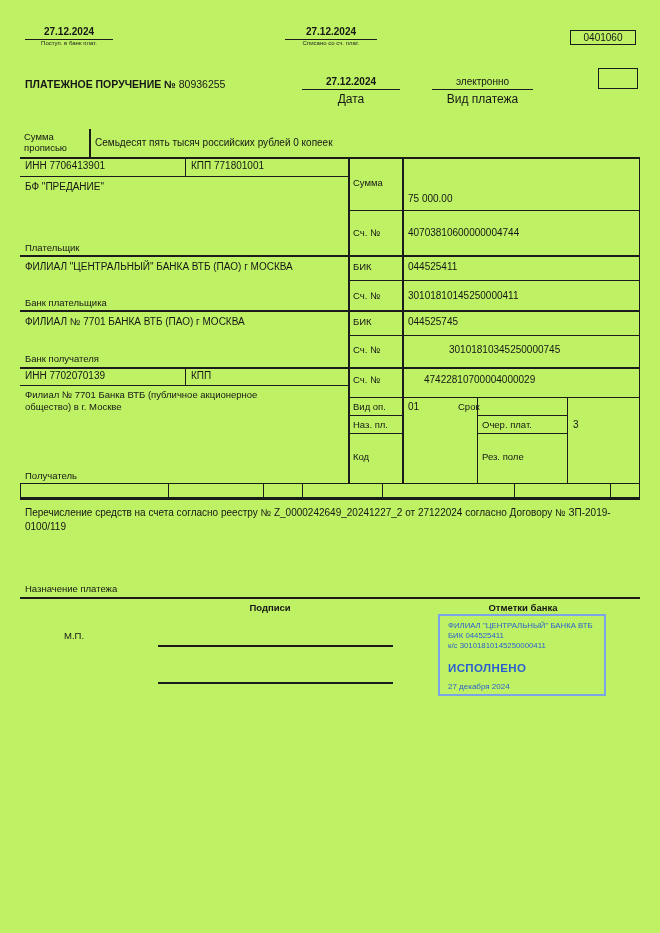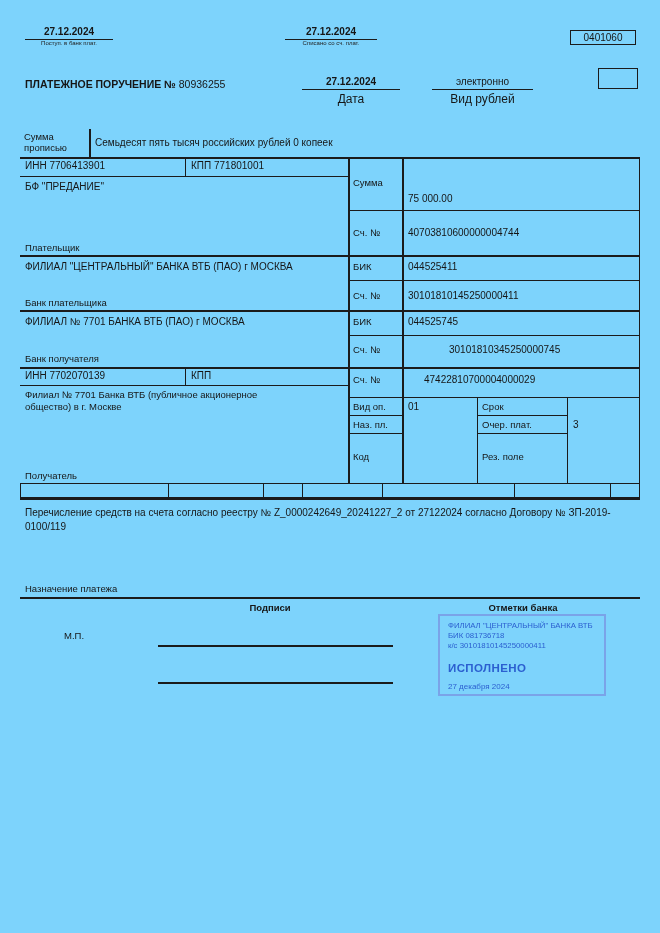--- a/index.html
+++ b/index.html
@@ -1,16 +1,16 @@
 <!DOCTYPE html>
 <html><head>
 <meta charset="utf-8">
 <style>
   html,body{margin:0;padding:0;background:#ffffff;}
-  #page{position:relative;width:660px;height:933px;background:#7dd3fc;
+  #page{position:relative;width:660px;height:933px;background:#bef264;
         font-family:"Liberation Sans","DejaVu Sans",sans-serif;color:#161616;overflow:hidden;}
   .abs{position:absolute;}
   .hl{position:absolute;background:#1b1b1b;height:1px;}
   .vl{position:absolute;background:#1b1b1b;width:1.5px;}
   .t10{font-size:10px;line-height:12px;}
   .t95{font-size:9.5px;line-height:11px;}
   .cap{font-size:6px;line-height:7px;text-align:center;color:#222;}
   .datebox{text-align:center;}
   .datebox .d{font-size:10px;font-weight:700;padding-bottom:2px;border-bottom:1.6px solid #1b1b1b;}
   .ubox{text-align:center;}
@@ -42,21 +42,21 @@
   <div class="abs nw" style="left:25px;top:78px;font-size:10.5px;">
     <span style="font-weight:700;">ПЛАТЕЖНОЕ ПОРУЧЕНИЕ №</span>
     <span>80936255</span>
   </div>
   <div class="abs ubox" style="left:302px;top:76px;width:98px;">
     <div class="v">27.12.2024</div>
     <div class="l">Дата</div>
   </div>
   <div class="abs ubox" style="left:432px;top:76px;width:101px;">
     <div class="v" style="font-weight:400;">электронно</div>
-    <div class="l">Вид рублей</div>
+    <div class="l">Вид платежа</div>
   </div>
   <div class="box" style="left:598px;top:68px;width:40px;height:21px;"></div>
 
   <div class="vl" style="left:89px;top:129px;height:28px;"></div>
   <div class="abs t95" style="left:24px;top:131px;">
     <div>Сумма</div>
     <div>прописью</div>
   </div>
   <div class="abs t10 nw" style="left:95px;top:137px;">Семьдесят пять тысяч российских рублей 0 копеек</div>
   <div class="hl" style="left:20px;top:157px;width:620px;height:2px;"></div>
@@ -111,21 +111,21 @@
   <div class="abs t95 nw" style="left:25px;top:470px;">Получатель</div>
 
   <div class="abs t95 nw" style="left:353px;top:374px;">Сч. №</div>
   <div class="abs t10 nw" style="left:408px;top:374px;margin-left:16px;">47422810700004000029</div>
   <div class="hl" style="left:348px;top:397px;width:292px;"></div>
 
   <div class="vl" style="left:477px;top:397px;height:86px;width:1px;"></div>
   <div class="vl" style="left:567px;top:397px;height:86px;width:1px;"></div>
   <div class="abs t95 nw" style="left:353px;top:401px;">Вид оп.</div>
   <div class="abs t10 nw" style="left:408px;top:401px;">01</div>
-  <div class="abs t95 nw" style="left:482px;top:401px;">Срок</div>
+  <div class="abs t95 nw" style="left:458px;top:401px;">Срок</div>
   <div class="hl" style="left:348px;top:415px;width:54px;"></div>
   <div class="hl" style="left:477px;top:415px;width:90px;"></div>
   <div class="abs t95 nw" style="left:353px;top:419px;">Наз. пл.</div>
   <div class="abs t95 nw" style="left:482px;top:419px;">Очер. плат.</div>
   <div class="abs t10 nw" style="left:573px;top:419px;">3</div>
   <div class="hl" style="left:348px;top:433px;width:54px;"></div>
   <div class="hl" style="left:477px;top:433px;width:90px;"></div>
   <div class="abs t95 nw" style="left:353px;top:451px;">Код</div>
   <div class="abs t95 nw" style="left:482px;top:451px;">Рез. поле</div>
 
@@ -144,19 +144,19 @@
   <div class="hl" style="left:20px;top:597px;width:620px;height:2px;"></div>
 
   <div class="abs t95 nw" style="left:190px;top:602px;width:160px;text-align:center;font-weight:600;">Подписи</div>
   <div class="abs t95 nw" style="left:443px;top:602px;width:160px;text-align:center;font-weight:600;">Отметки банка</div>
   <div class="abs t95 nw" style="left:64px;top:630px;">М.П.</div>
   <div class="hl" style="left:158px;top:645px;width:235px;height:2px;"></div>
   <div class="hl" style="left:158px;top:682px;width:235px;height:2px;"></div>
 
   <div class="stamp" style="border-color: rgb(122, 163, 232); color: rgb(43, 95, 208);">
     <div class="s1 nw">ФИЛИАЛ "ЦЕНТРАЛЬНЫЙ" БАНКА ВТБ</div>
-    <div class="s1 nw">БИК 081736718</div>
+    <div class="s1 nw">БИК 044525411</div>
     <div class="s1 nw">к/с 30101810145250000411</div>
     <div class="st nw">ИСПОЛНЕНО</div>
     <div class="sd nw">27 декабря 2024</div>
   </div>
 
 </div>
 
 </body></html>

